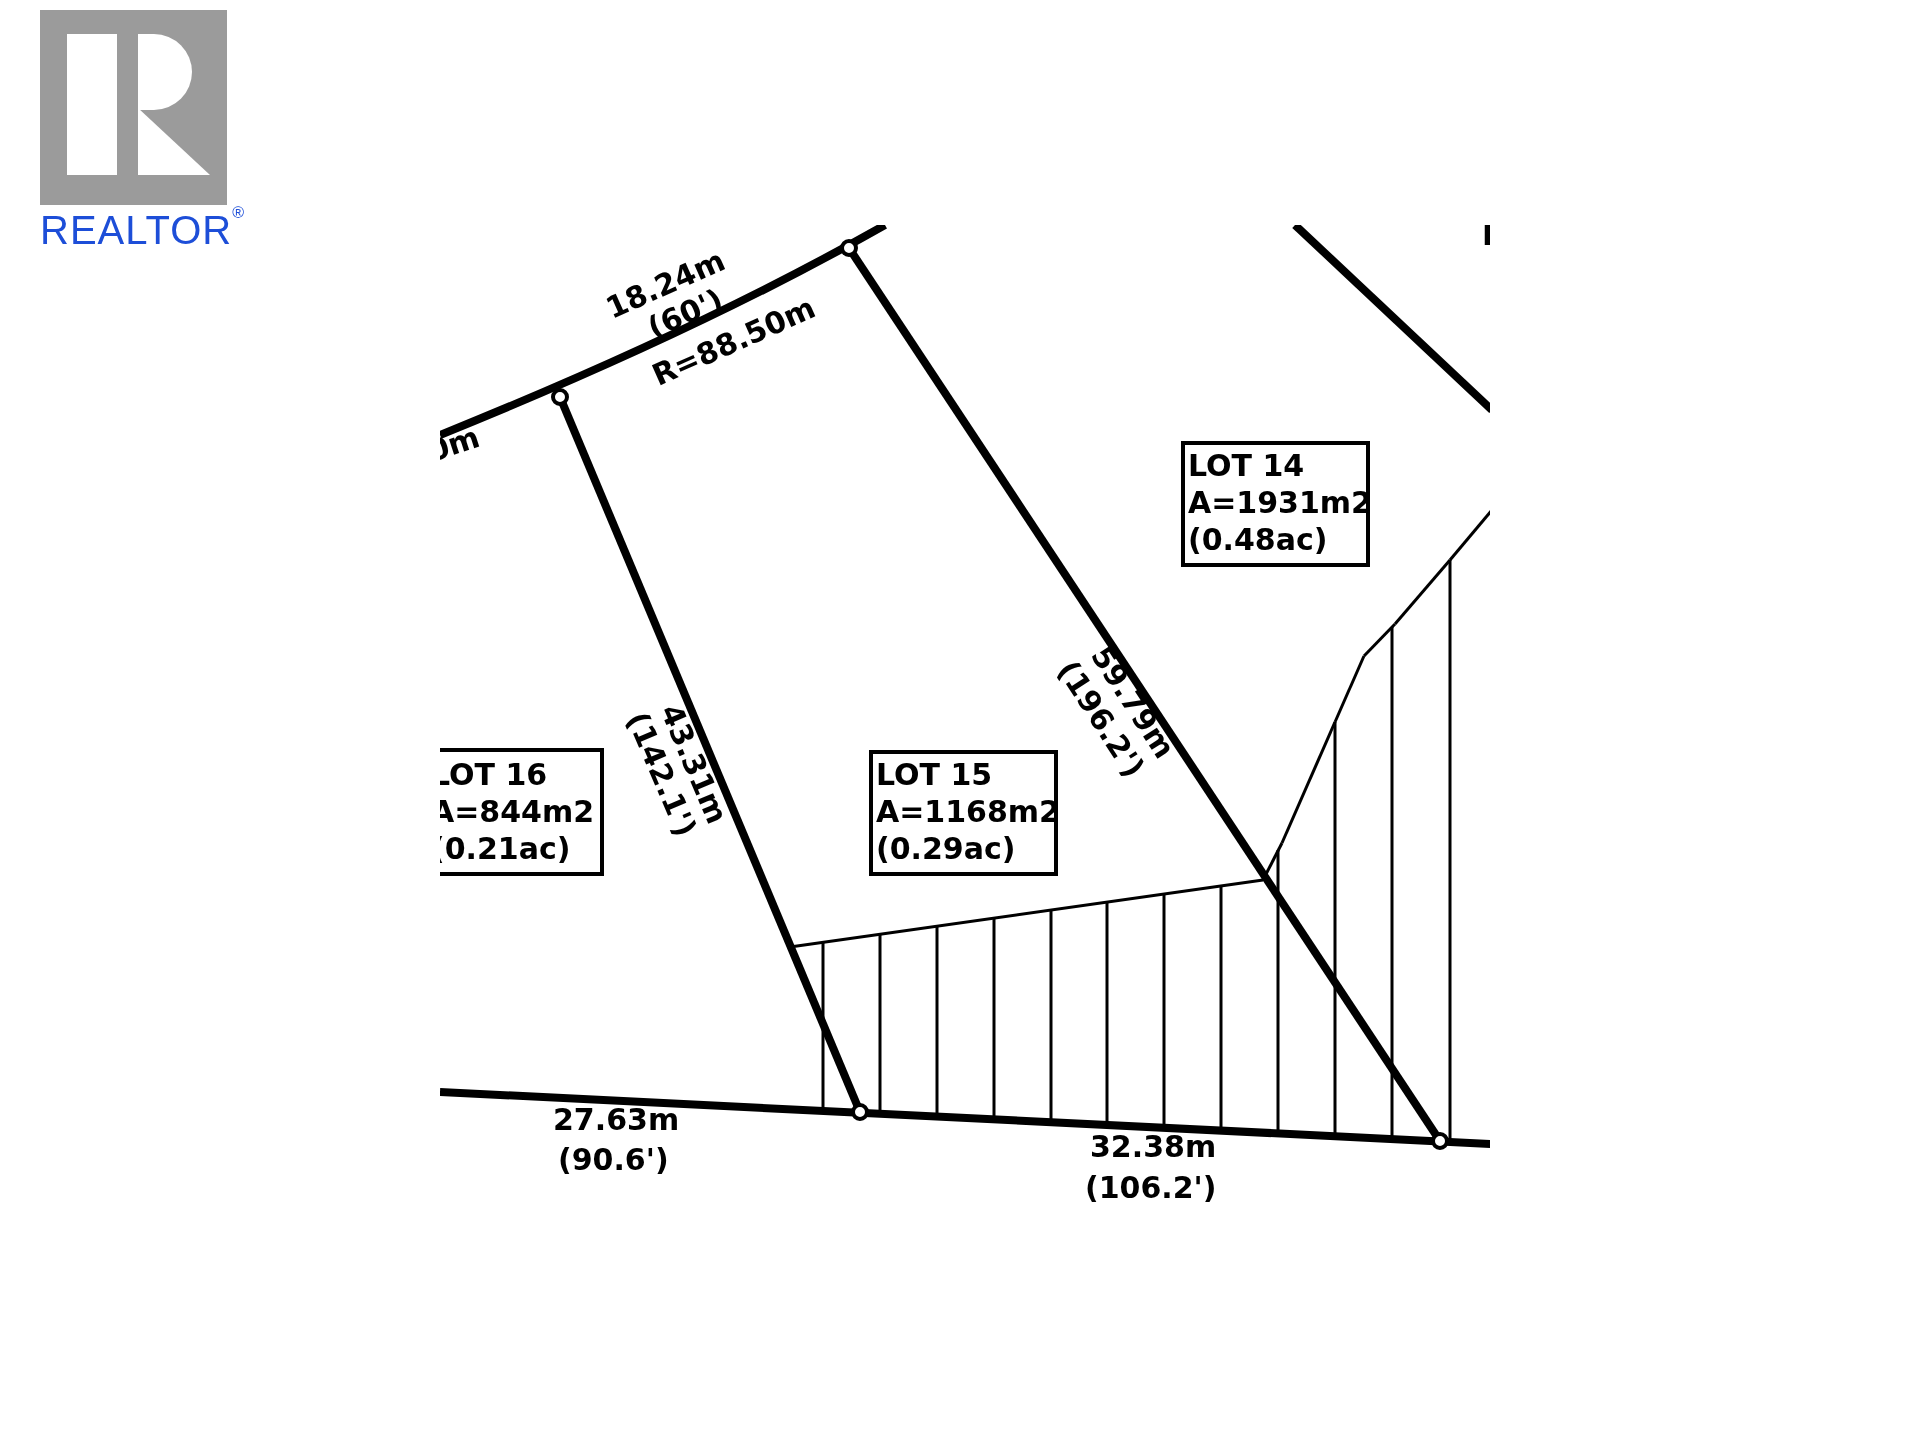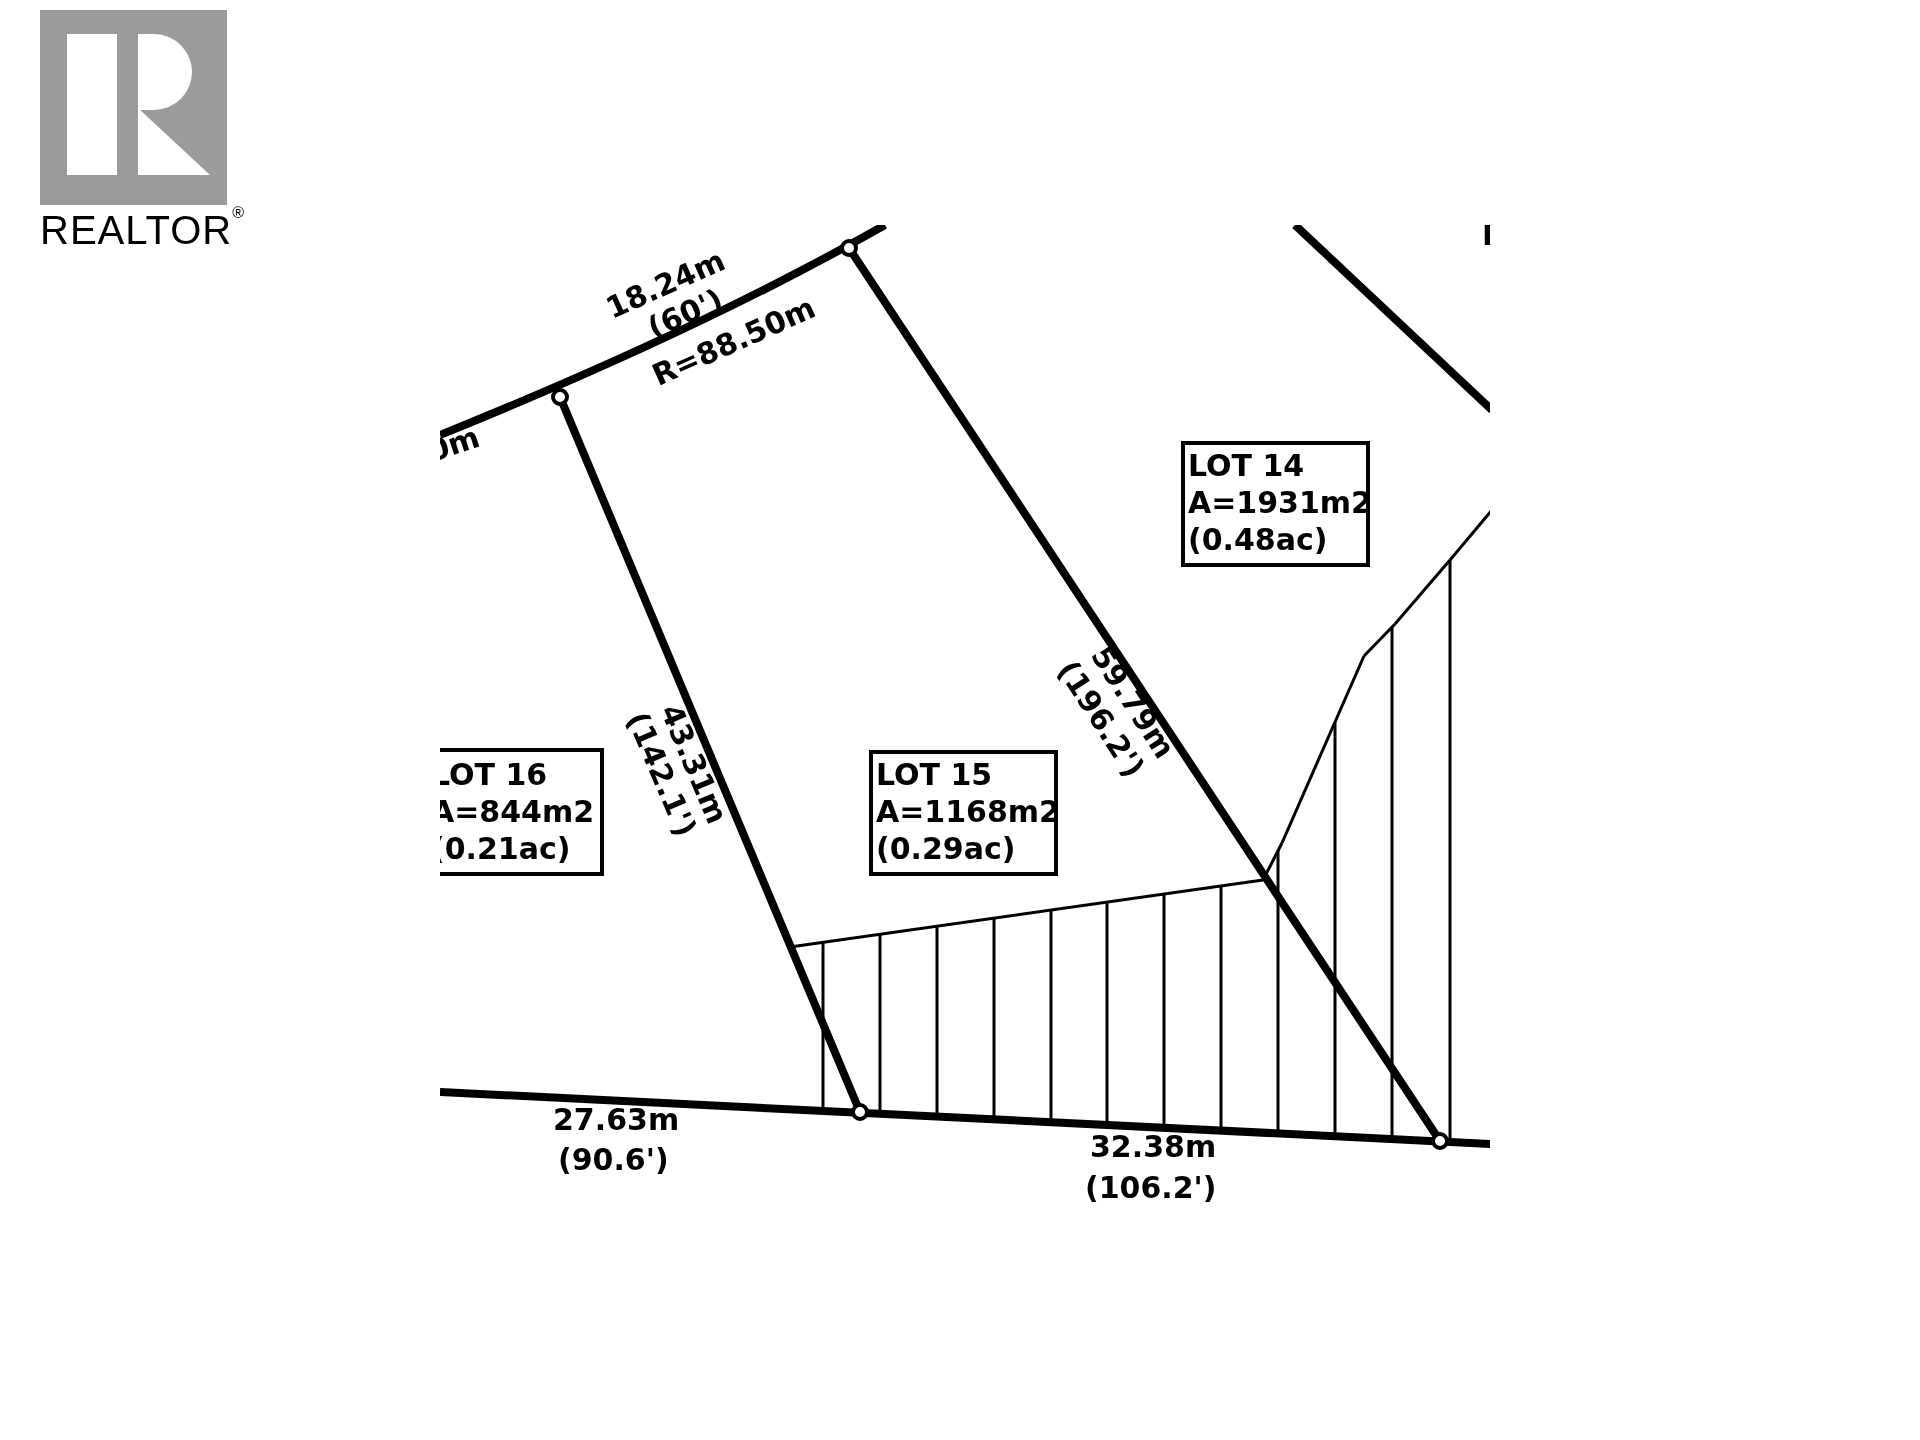--- a/index.html
+++ b/index.html
@@ -2,21 +2,21 @@
 <html><head>
 <meta charset="utf-8">
 <style>
   html, body { margin:0; padding:0; background:#ffffff; }
   body { width:1920px; height:1440px; position:relative; overflow:hidden; font-family:"DejaVu Sans", sans-serif; }
   .logo { position:absolute; left:40px; top:10px; width:190px; height:240px; }
   .logo-box { position:absolute; left:0; top:0; width:187px; height:195px; background:#9b9b9b; }
   .logo-bar { position:absolute; left:27px; top:24px; width:50px; height:141px; background:#fff; }
   .logo-r { position:absolute; left:98px; top:24px; width:54px; height:76px; background:#fff; border-radius:0 40px 40px 0; }
   .logo-tri { position:absolute; left:98px; top:98px; width:0; height:0; border-left:72px solid transparent; border-bottom:67px solid #fff; transform:scaleX(-1); transform-origin:36px 0; }
-  .logo-text { position:absolute; left:0; top:198px; font-family:"Liberation Sans", sans-serif; font-size:40px; color:#000000; letter-spacing:1px; }
+  .logo-text { position:absolute; left:0; top:198px; font-family:"Liberation Sans", sans-serif; font-size:40px; color:#1d4ed8; letter-spacing:1px; }
   .logo-reg { font-size:16px; vertical-align:top; position:relative; top:-4px; }
   svg.plan { position:absolute; left:0; top:0; }
   .lbl { font-family:"DejaVu Sans", sans-serif; font-size:30px; font-weight:bold; fill:#000; }
   .lotbox-text { font-family:"DejaVu Sans", sans-serif; font-size:30px; font-weight:bold; fill:#000; }
 </style>
 </head>
 <body>
 
 <div class="logo">
   <div class="logo-box">

